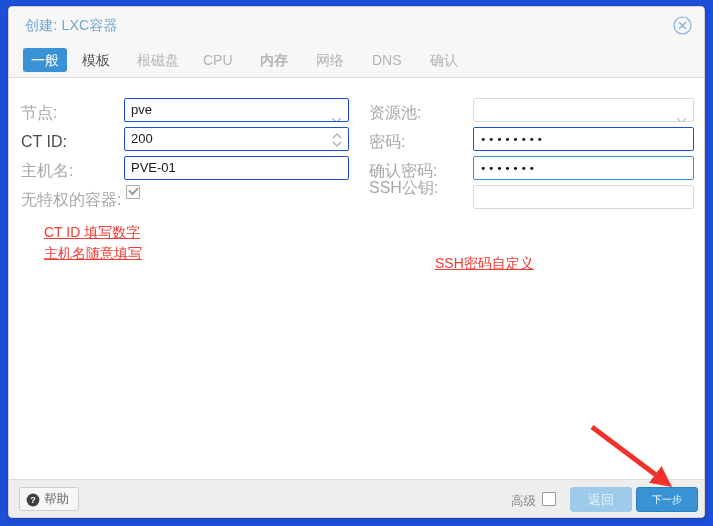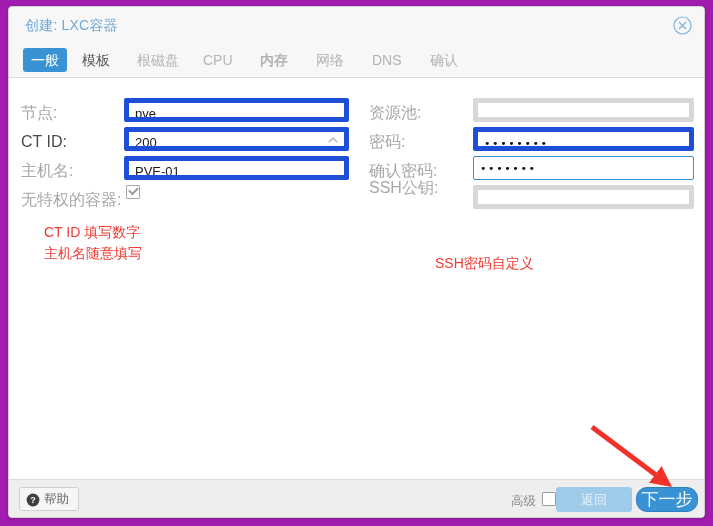--- a/index.html
+++ b/index.html
@@ -9,21 +9,21 @@
     height: 526px;
     overflow: hidden;
     background: #f0f0f0;
     font-family: "Liberation Sans", "DejaVu Sans", sans-serif;
   }
 
   #root {
     position: relative;
     width: 713px;
     height: 526px;
-    background: #a21caf;
+    background: #1d4ed8;
   }
 
   
   .dialog {
     position: absolute;
     left: 8px;
     top: 6px;
     width: 697px;
     height: 512px;
     background: #ffffff;
@@ -111,21 +111,21 @@
     white-space: nowrap;
     line-height: 1;
   }
   .field-label.dark { color: #4a4a4a; }
 
   .field {
     position: absolute;
     height: 24px;
     box-sizing: border-box;
     background: #ffffff;
-    border: 5px solid #1d4ed8;
+    border: 1px solid #1d4ed8;
     border-radius: 2px;
     font-size: 13px;
     color: #1a1a1a;
     line-height: 22px;
     padding: 0 6px;
     white-space: nowrap;
     overflow: hidden;
   }
   .field.focused { border: 1px solid #3892d4; }
   .field.empty { border-color: #d8d8d8; }
@@ -188,20 +188,21 @@
     box-sizing: border-box;
     white-space: nowrap;
   }
 
   .note {
     position: absolute;
     color: #ee3b33;
     font-size: 14px;
     line-height: 20px;
     white-space: nowrap;
+    text-decoration: underline;
   }
 
   
   .footer {
     position: absolute;
     left: 0;
     bottom: 0;
     width: 100%;
     height: 38px;
     background: #eeeeee;
@@ -251,44 +252,44 @@
     border: 1px solid #9c9c9c;
     background: #ffffff;
     border-radius: 1px;
     cursor: pointer;
   }
 
   .btn-back {
     position: absolute;
     right: 72px;
     top: 7px;
-    width: 76px;
+    width: 62px;
     height: 25px;
     box-sizing: border-box;
     background: #9ecbe9;
     border: 1px solid #9ecbe9;
     border-radius: 3px;
     color: #e6f1fa;
     font-size: 13px;
     line-height: 23px;
     text-align: center;
     cursor: default;
   }
   .btn-next {
     position: absolute;
     right: 6px;
     top: 7px;
     width: 62px;
     height: 25px;
     box-sizing: border-box;
     background: #3892d4;
     border: 1px solid #2d7fbd;
-    border-radius: 11px;
+    border-radius: 3px;
     color: #ffffff;
-    font-size: 17px;
+    font-size: 10px;
     line-height: 23px;
     text-align: center;
     cursor: pointer;
   }
 
   .arrow-layer {
     position: absolute;
     left: 0; top: 0;
     width: 713px;
     height: 526px;

